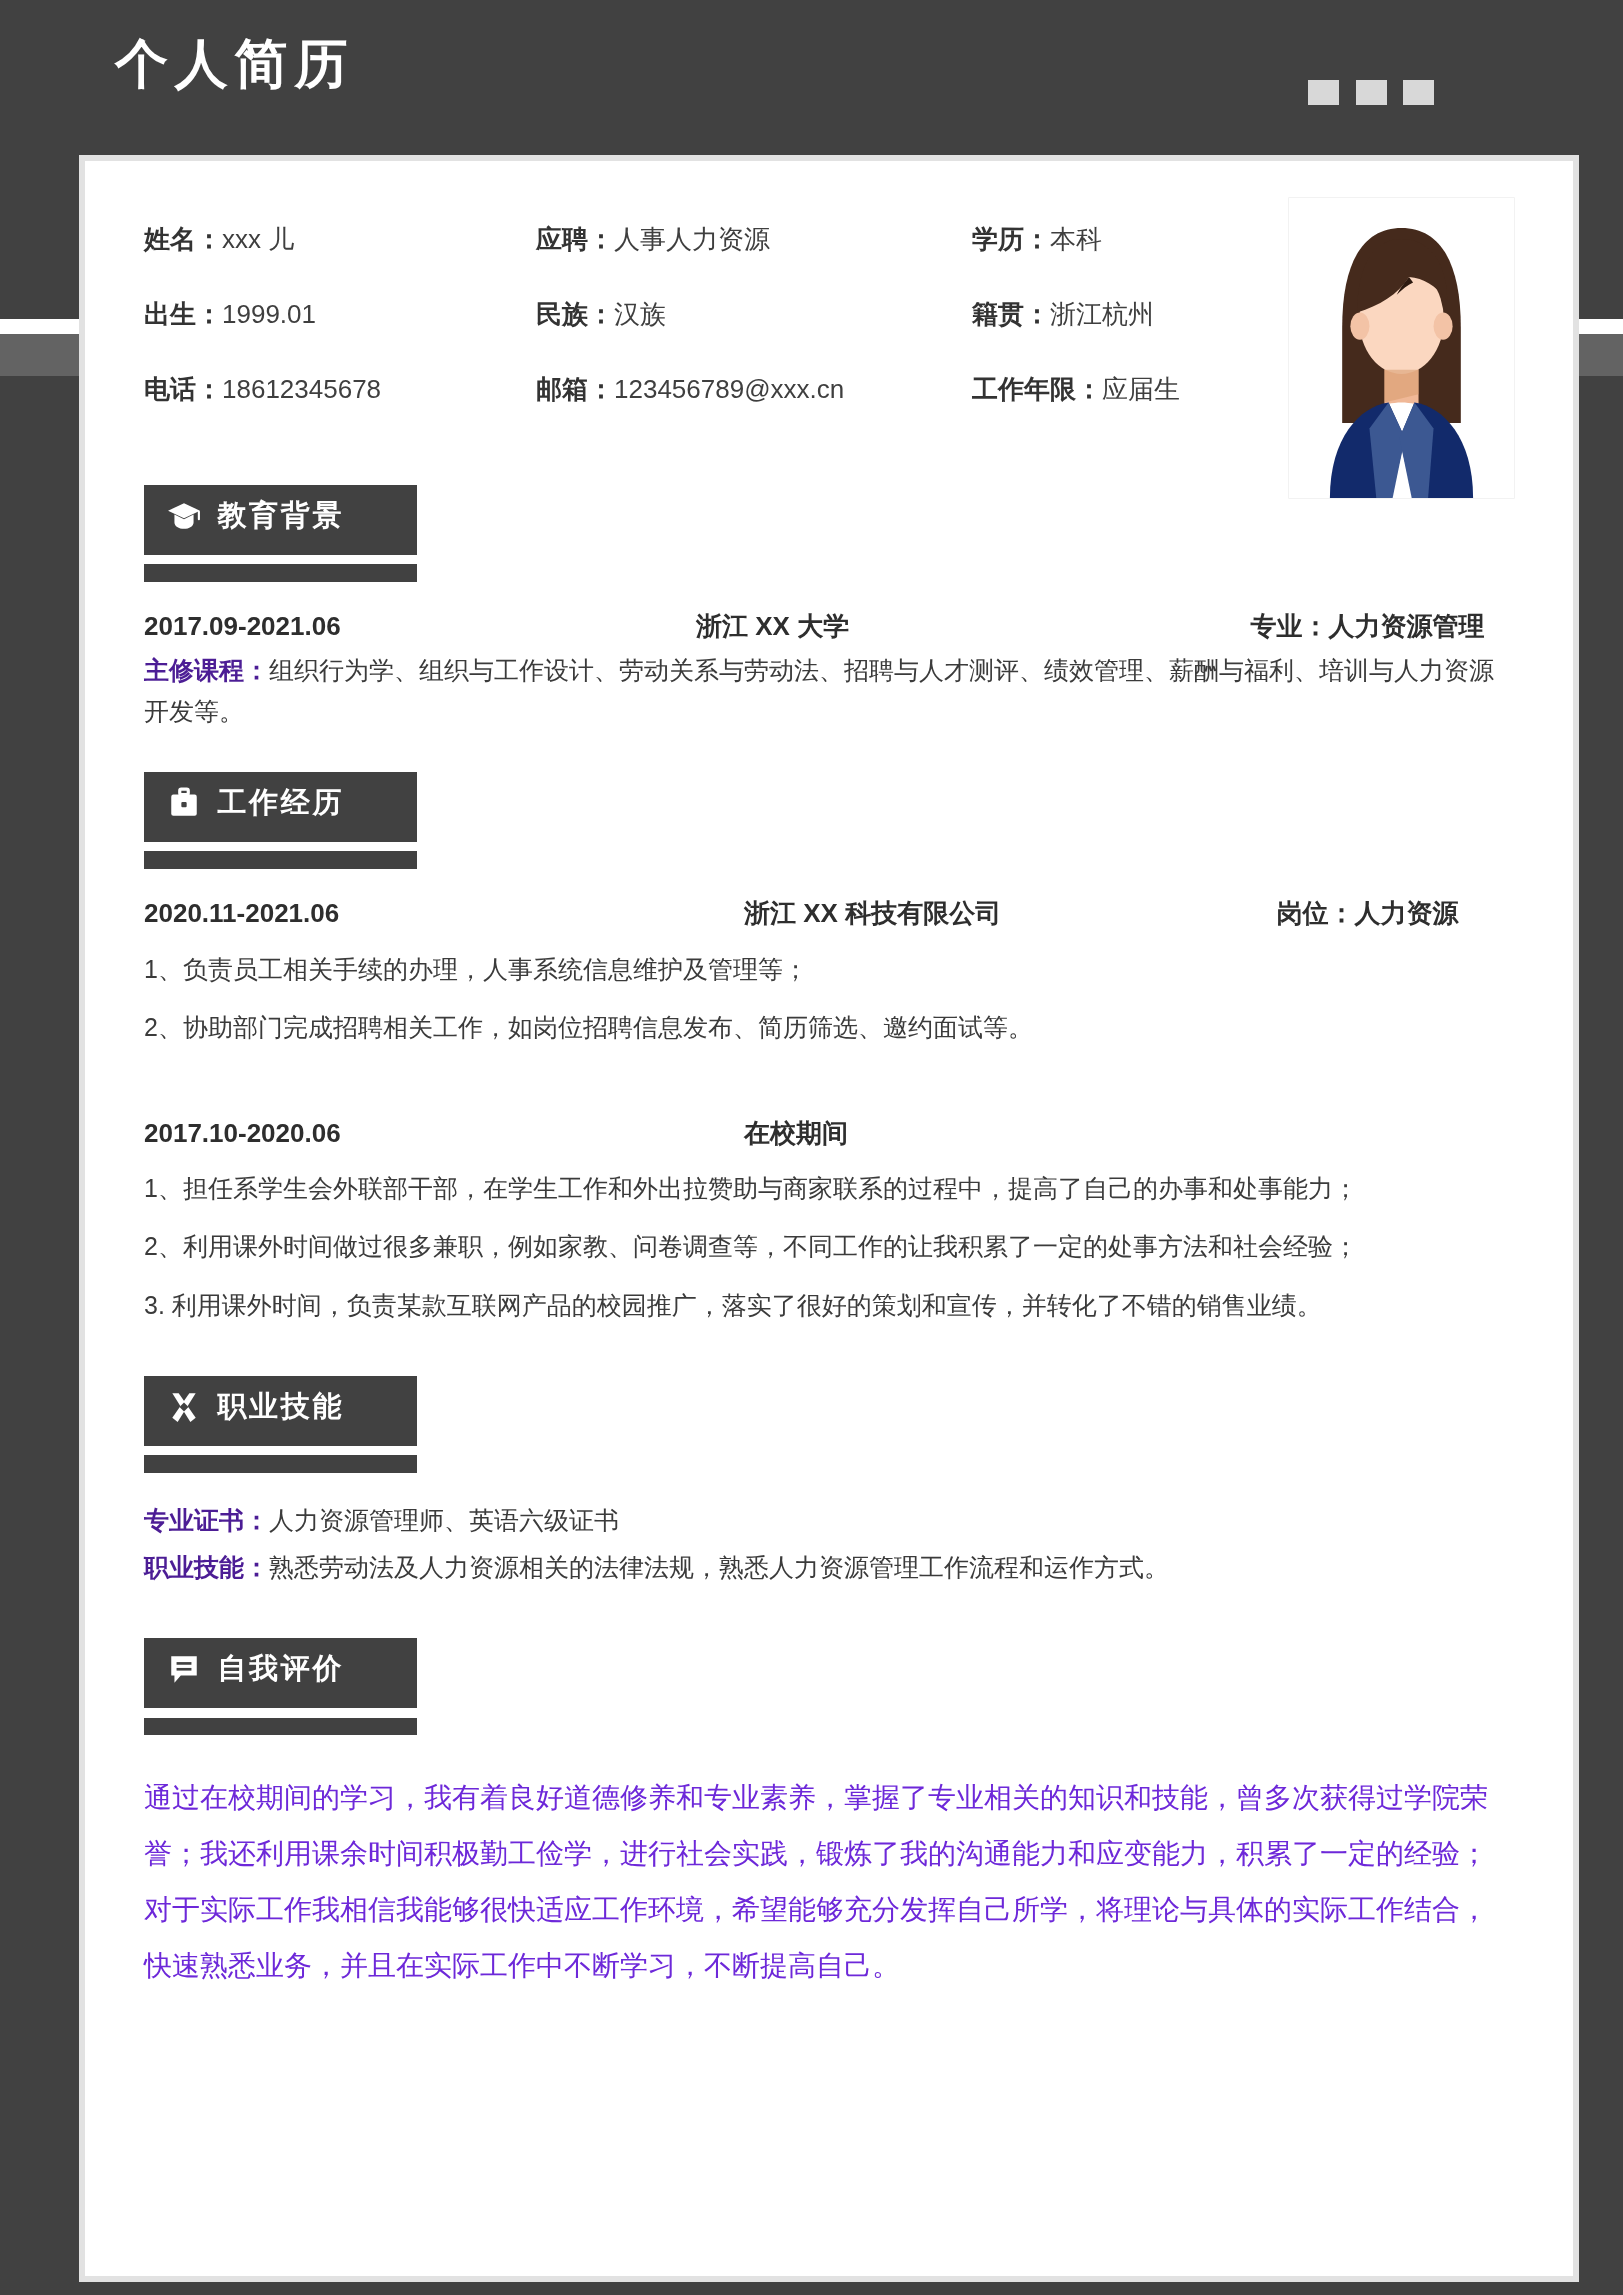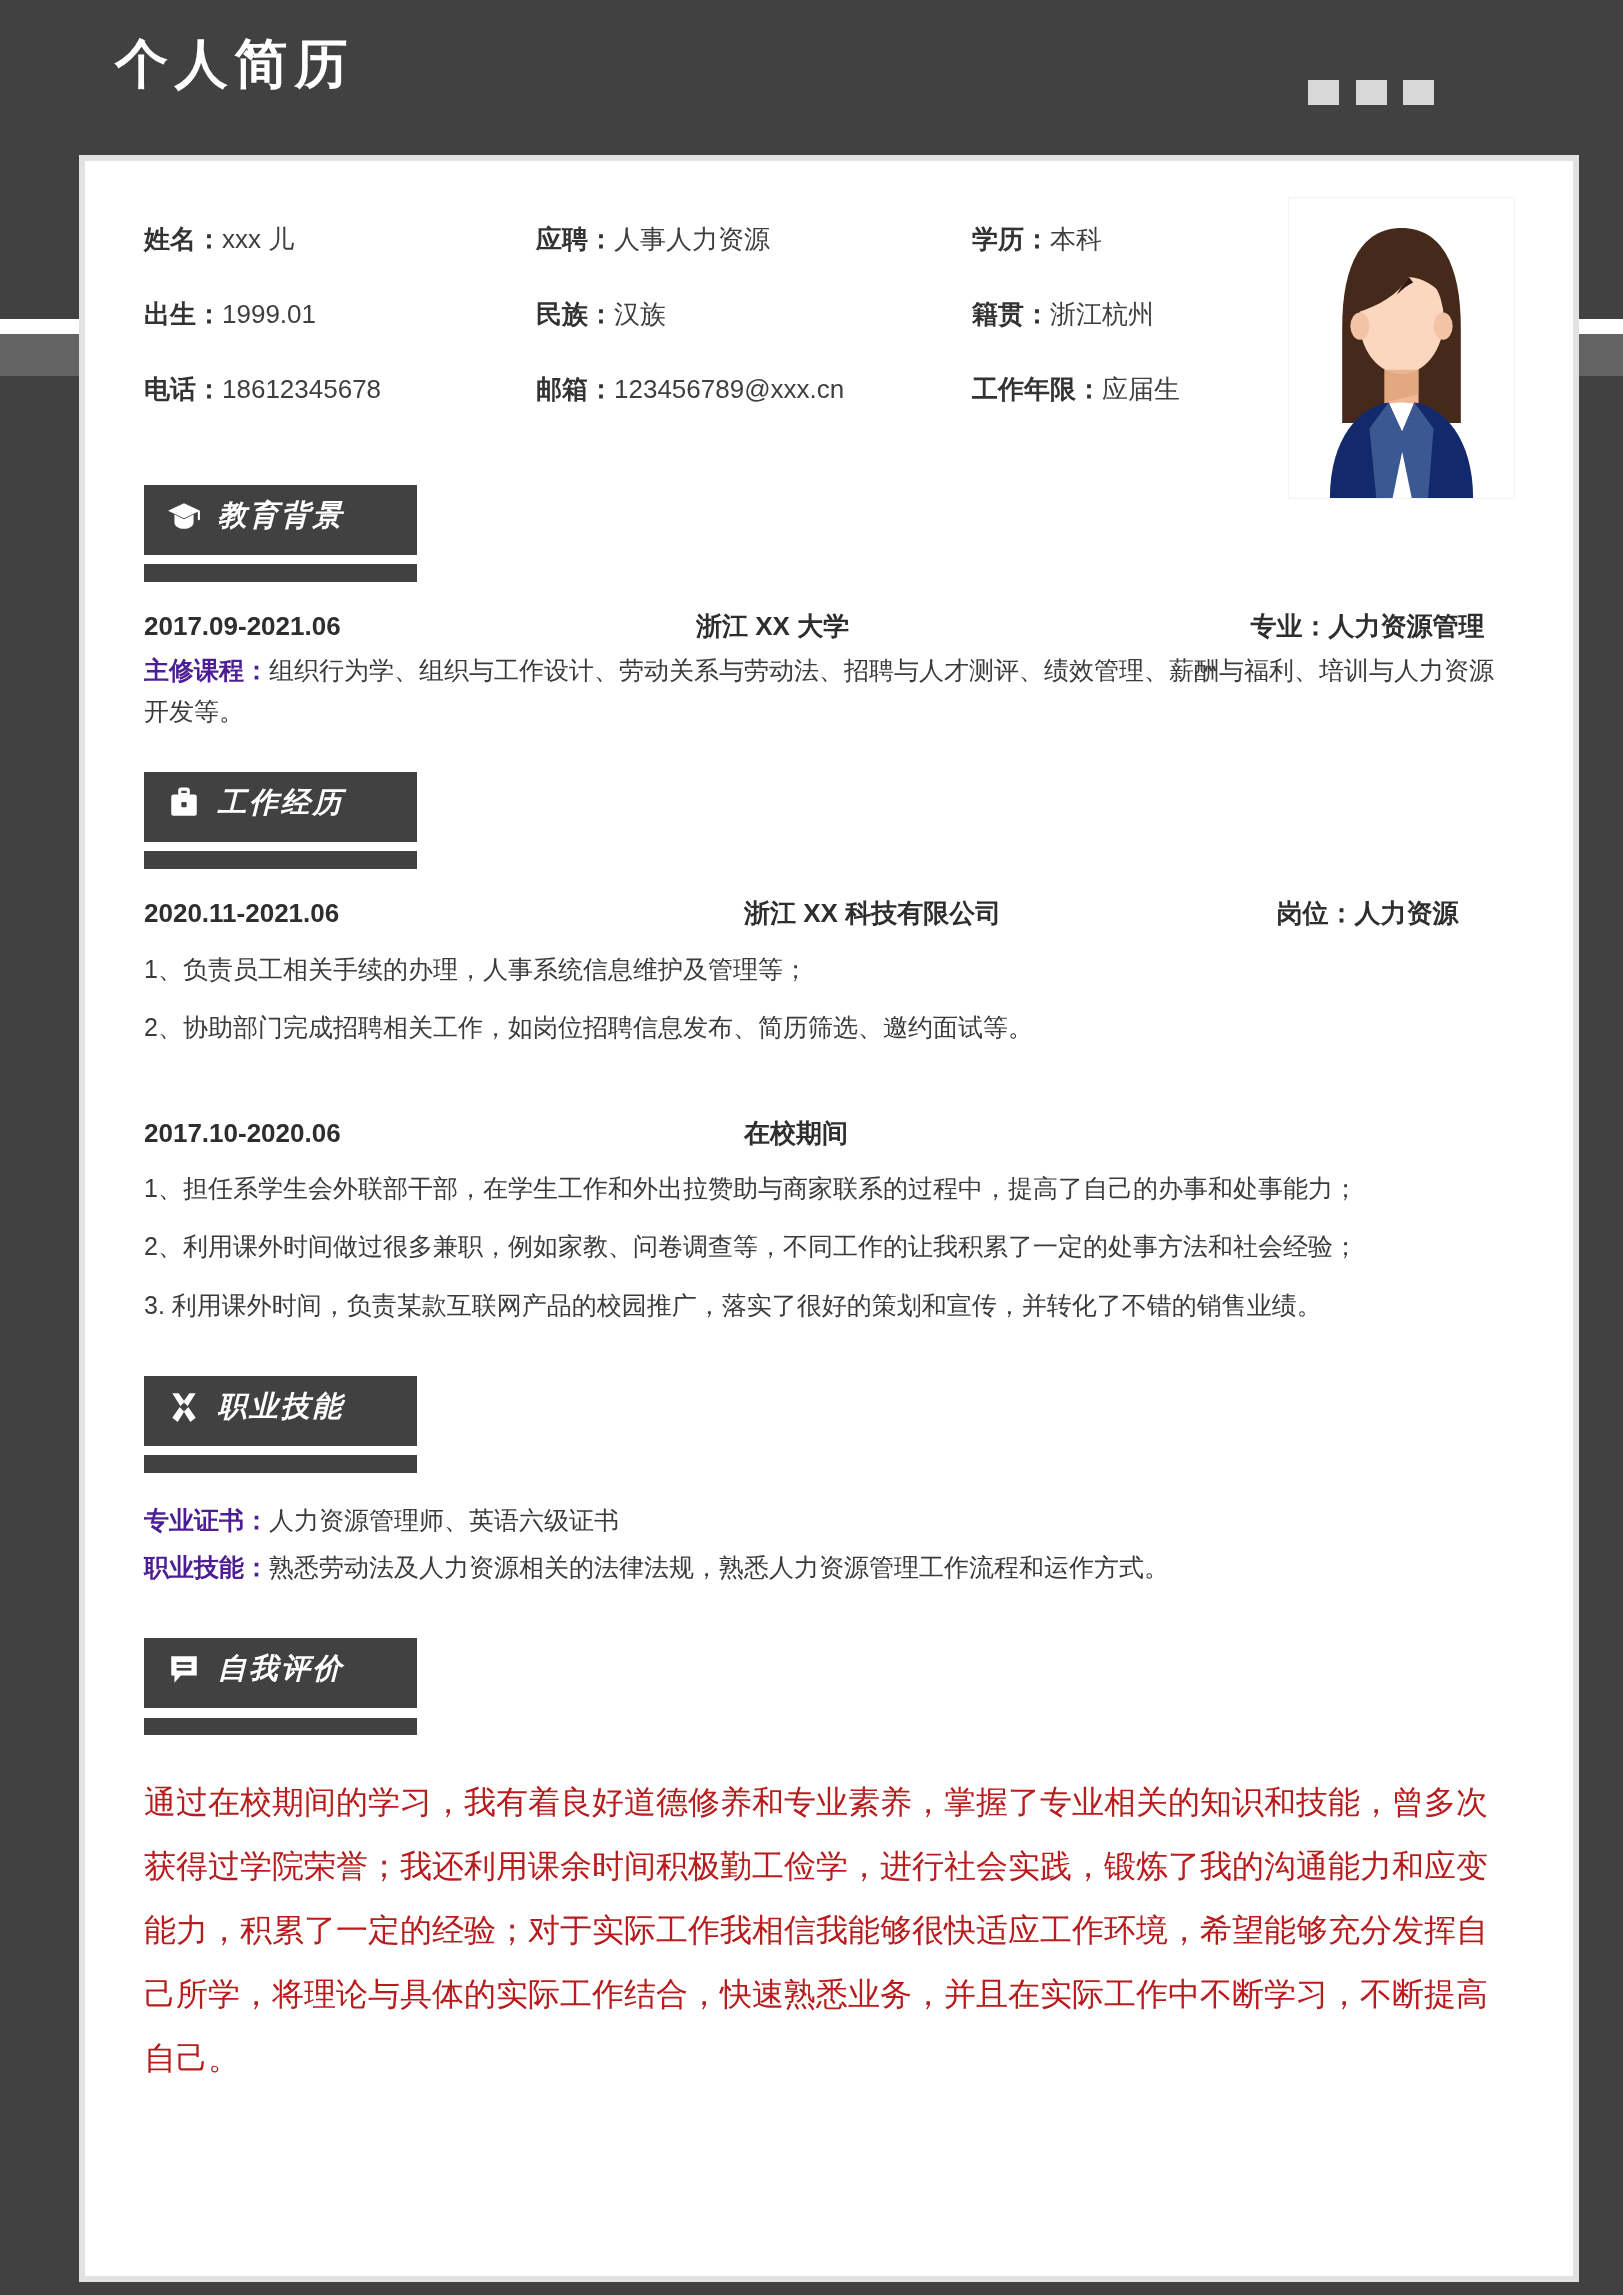--- a/index.html
+++ b/index.html
@@ -63,21 +63,20 @@
   #photo-frame svg { display:block; width:100%; height:100%; }
 
   
   .section { margin-top:9.5px; }
   .sec-head { display:inline-block; }
   .sec-badge {
     display:flex; align-items:center; gap:16.4px;
     background:#414141; color:#ffffff;
     height:70px; padding:0 27px 8px 23px;
     min-width:273px;
-    font-style:italic;
   }
   .sec-badge .sec-icon { width:34px; height:34px; flex:0 0 34px; display:block; }
   .sec-badge .sec-icon svg { width:34px; height:34px; display:block; fill:#ffffff; }
   .sec-title { font-size:29px; font-weight:bold; letter-spacing:2.7px; }
   .sec-rule { height:17.7px; background:#414141; margin-top:9.5px; }
 
   
   .entry-row {
     display:flex; align-items:baseline;
     font-size:26px; font-weight:bold; color:#2e2e2e;
@@ -87,21 +86,21 @@
   .entry-row .e-org    { flex:1; text-align:left; }
   .entry-row .e-right  { width:293px; text-align:center; white-space:nowrap; }
   .entry-row.edu .e-org { margin-left:-48px; }
 
   .body-line {
     font-size:25px; line-height:1.62; color:#3b3b3b;
     margin-top:6.8px;
   }
   .body-line .k { font-weight:bold; color:#4c1d95; }
   .bullet { font-size:25px; line-height:1.62; color:#3b3b3b; margin-top:17.7px; }
-  .para   { font-size:32px; line-height:2.0; color:#b91c1c; }
+  .para   { font-size:28px; line-height:2.0; color:#6d28d9; }
   .sp-46 { height:31px; }
   .sp-60 { height:41px; }
 </style>
 </head>
 <body>
 
 <div id="page-header">
   <div id="resume-title">个人简历</div>
   <div class="hdr-squares">
     <div class="hdr-square"></div>

